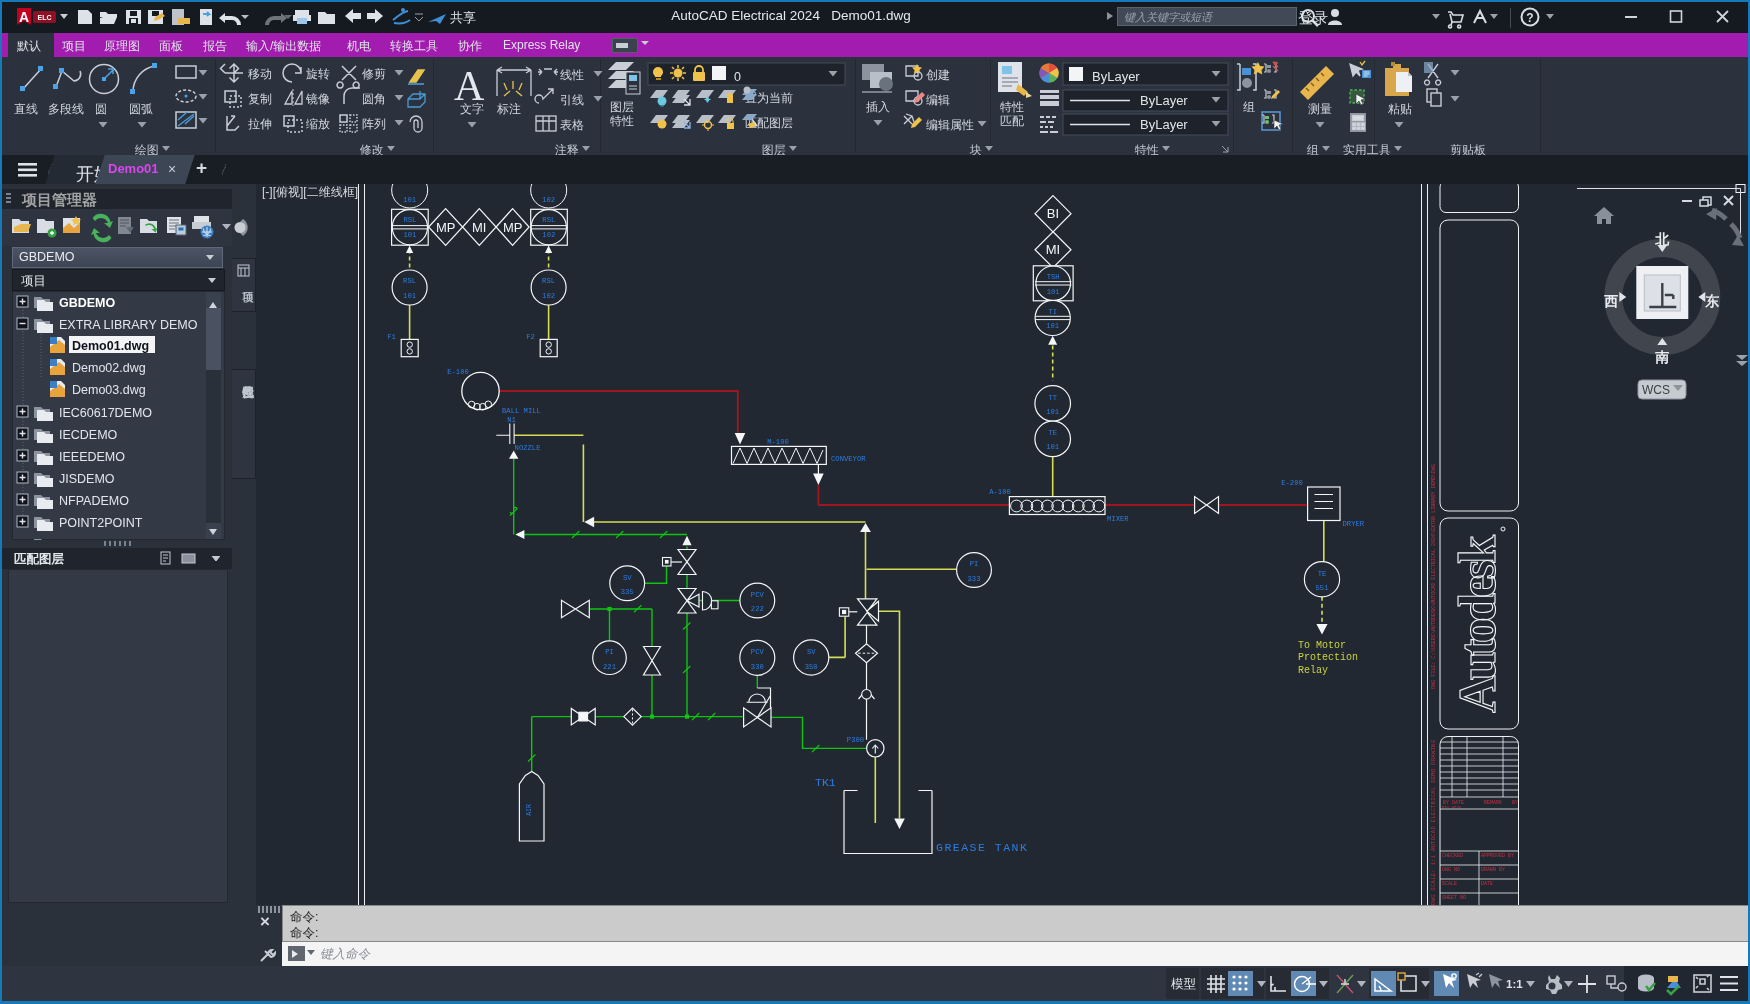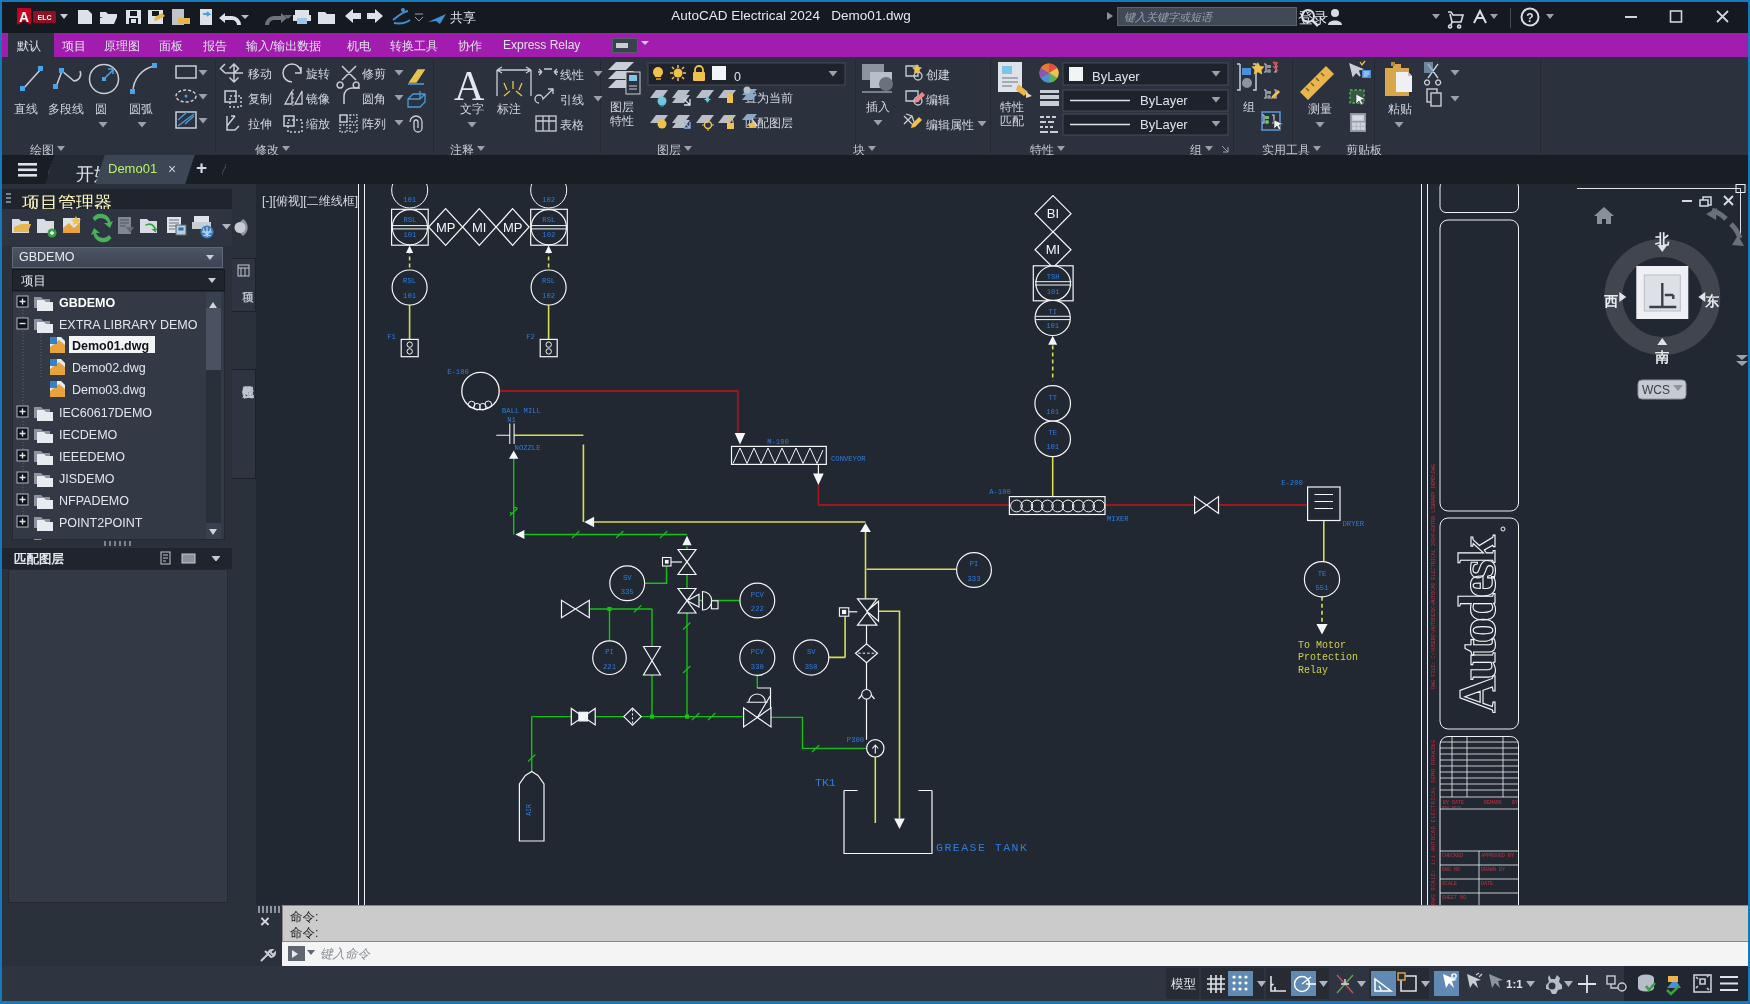--- a/index.html
+++ b/index.html
@@ -10,21 +10,21 @@
 #filetabs{left:0;top:155px;width:1750px;height:29px;background:#191e25}
 #palette{left:0;top:184px;width:256px;height:782px;background:#2a313b}
 #canvas{left:256px;top:184px;width:1494px;height:721px;background:#212831;overflow:hidden}
 #cmdstrip{left:256px;top:905px;width:26px;height:61px;background:#2a313b}
 #cmdgray{left:282px;top:905px;width:1468px;height:37px;background:#cbcbcb;border:1px solid #888}
 #cmdwhite{left:282px;top:942px;width:1468px;height:24px;background:#f4f4f4}
 #statusbar{left:0;top:966px;width:1624px;height:36px;background:#2e3541}
 .edge{background:#1879ba}
 .tabtxt{color:#dfe3e9;font-size:12px}
 .sep{top:2px;width:1px;height:94px;background:#232831}
-.ptitle{top:85px;text-align:left;color:#c3c9d2;font-size:12px}
+.ptitle{top:85px;text-align:right;color:#c3c9d2;font-size:12px}
 .dn{display:inline-block;width:0;height:0;border:4px solid transparent;border-top:5px solid #9aa1ab;vertical-align:-1px}
 </style></head><body>
 <div class="a" id="titlebar">
 <svg class="a" style="left:0;top:0" width="500" height="33" viewBox="0 0 500 33">
  <g>
   <path d="M17 8 h14 v17 l-7 -4 l-7 4 z" fill="#c40022"></path>
   <text x="24" y="22" fill="#fff" font-size="14" font-weight="bold" text-anchor="middle">A</text>
   <rect x="33" y="11" width="23" height="12" rx="2" fill="#8e1025"></rect>
   <text x="44.5" y="20" fill="#fff" font-size="7" font-weight="bold" text-anchor="middle">ELC</text>
   <path d="M60 14 l4 5 l4 -5 z" fill="#c8cdd4"></path>
@@ -409,29 +409,29 @@
       <g fill="#dde2e8">
         <rect y="0" width="19" height="2.6"></rect>
         <rect y="5.5" width="19" height="2.6"></rect>
         <rect y="11" width="19" height="2.6"></rect>
       </g>
     </svg>
 <div class="a" style="left:48px;top:0;width:4px;height:29px;background:linear-gradient(115deg,transparent 45%,#39404c 45%,#39404c 55%,transparent 55%)"></div>
 <div class="a" style="left:50px;top:0;width:52px;height:29px;background:#242a33;transform:skewX(-18deg)"></div>
 <div class="a tabtxt" style="left:76px;top:7px;font-size:18px">开始</div>
 <div class="a" style="left:100px;top:0;width:90px;height:29px;background:#3c4654;transform:skewX(-18deg)"></div>
-<div class="a" style="left:108px;top:6px;color:#bef264;font-size:13px;font-weight:normal">Demo01</div>
+<div class="a" style="left:108px;top:6px;color:#d946ef;font-size:13px;font-weight:bold">Demo01</div>
 <div class="a" style="left:168px;top:6px;color:#c8ced6;font-size:14px">×</div>
 <div class="a" style="left:196px;top:2px;color:#d5dae1;font-size:19px;font-weight:bold">+</div>
 <div class="a" style="left:222px;top:0;width:4px;height:29px;background:linear-gradient(115deg,transparent 45%,#39404c 45%,#39404c 55%,transparent 55%)"></div>
 </div>
 <div class="a" id="palette">
 <div class="a" style="left:0;top:5px;width:232px;height:20px;background:#20252d"></div>
 <div class="a" style="left:6px;top:9px;width:5px;height:12px;background:repeating-linear-gradient(#7a828e 0 2px,transparent 2px 4px)"></div>
-<div class="a" style="left:22px;top:7px;color:#fef9c3;font-size:18px;font-weight:normal">项目管理器</div>
+<div class="a" style="left:22px;top:7px;color:#a3a3a3;font-size:15px;font-weight:bold">项目管理器</div>
 <div class="a" style="left:0;top:25px;width:232px;height:37px;background:#2e3540"></div>
 <svg class="a" style="left:10px;top:29px" width="246" height="30" viewBox="0 0 246 30">
 <defs>
         <g id="pfold">
           <path d="M0 2 h7 l2 2 h8 v12 h-17 z" fill="#d9dde3"></path>
         </g>
       </defs>
 <use href="#pfold" x="2" y="4"></use>
       <path d="M4 14 l7 -3 h10 l-3 8 h-14 z" fill="#e8b64c"></path>
 <use href="#pfold" x="27" y="4"></use>
@@ -781,21 +781,21 @@
  <text x="815" y="786">TK1</text>
  <text x="936" y="851" letter-spacing="1.5">GREASE TANK</text>
 </g>
 <g fill="#cdd23e" font-size="10" font-family="Liberation Mono,monospace">
  <text x="1298" y="647.5">To Motor</text>
  <text x="1298" y="660">Protection</text>
  <text x="1298" y="672.5">Relay</text>
 </g>
 <circle cx="974" cy="570" r="17.4" stroke="#f4f6f8" stroke-width="1.2" fill="none"></circle>
 </svg>
-<div class="a" style="left:6px;top:9px;color:#d8dce2;font-size:12px;font-family:'Liberation Sans',sans-serif">[-][俯视][二维线框]</div>
+<div class="a" style="left:6px;top:0;color:#d8dce2;font-size:12px;font-family:'Liberation Sans',sans-serif">[-][俯视][二维线框]</div>
 <svg class="a" style="left:1320px;top:6px" width="174" height="215" viewBox="0 0 174 215">
 <g transform="translate(86.3,107)">
  <circle cx="0" cy="0" r="49" fill="none" stroke="#41454d" stroke-width="18"></circle>
  <text x="0" y="-53" fill="#e8ebef" font-size="14" text-anchor="middle" font-weight="bold">北</text>
  <text x="0" y="65" fill="#e8ebef" font-size="14" text-anchor="middle" font-weight="bold">南</text>
  <text x="-51" y="9" fill="#e8ebef" font-size="14" text-anchor="middle" font-weight="bold">西</text>
  <text x="50" y="9" fill="#e8ebef" font-size="14" text-anchor="middle" font-weight="bold">东</text>
  <path d="M0 -51 l-5 -7 h10 z" fill="#dfe3e8" transform="translate(0,6)"></path>
  <path d="M0 45 l-5 7 h10 z" fill="#dfe3e8" transform="translate(0,-4)"></path>
  <path d="M-36 0 l-7 -5 v10 z" fill="#dfe3e8"></path>

